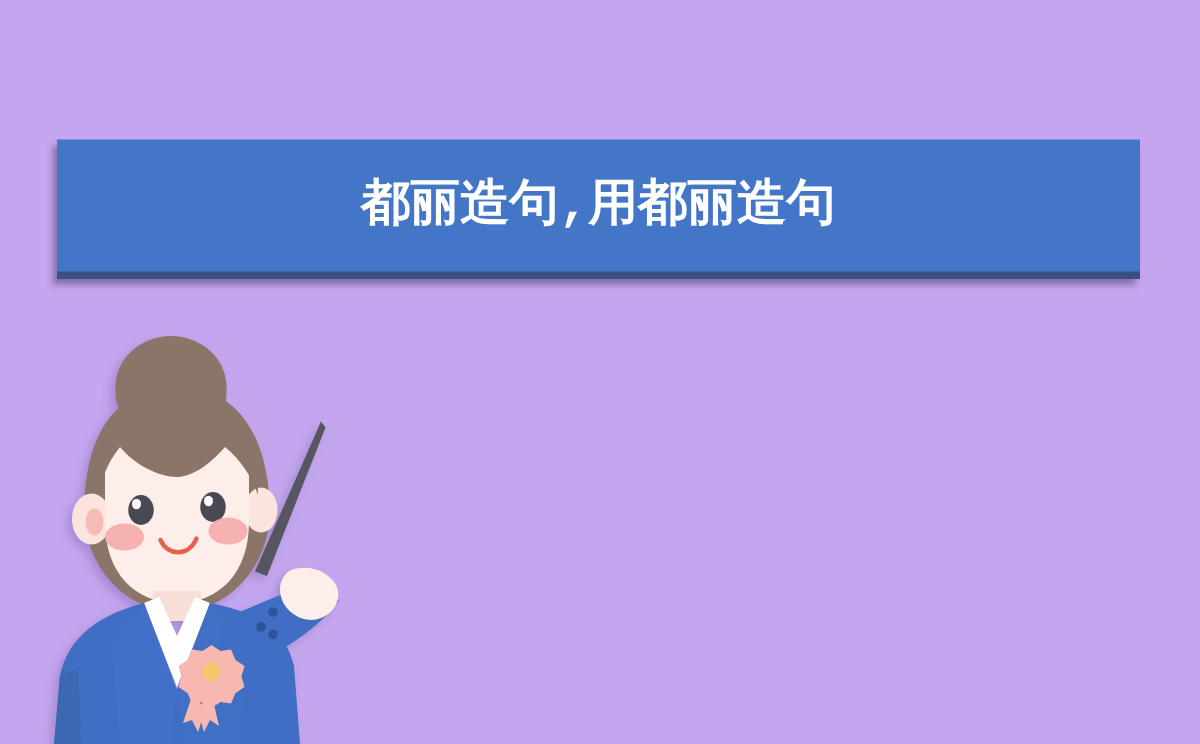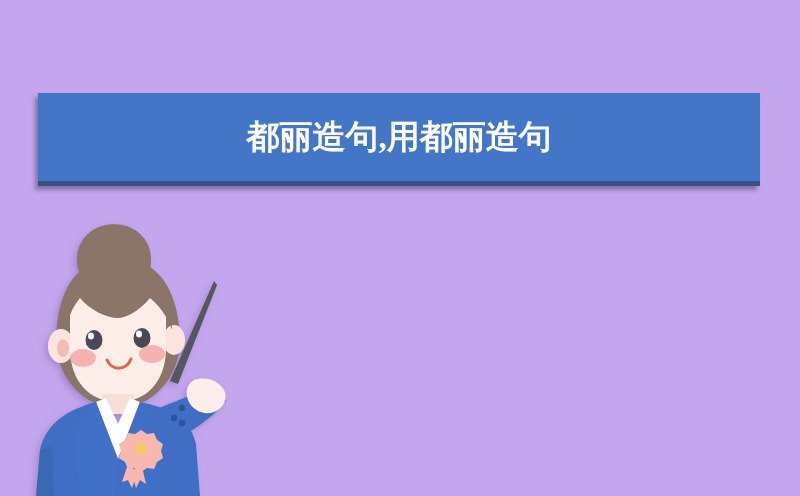--- a/index.html
+++ b/index.html
@@ -45,21 +45,21 @@
     opacity: .85;
   }
   #banner-title {
     color: #ffffff;
     font-size: 33px;
     font-weight: bold;
     letter-spacing: 0px;
     line-height: 1;
     margin-top: -4px;
     white-space: nowrap;
-    font-family: Liberation Serif, serif;
+    font-family: Liberation Mono, monospace;
   }
 
   
   #teacher-illustration {
     position: absolute;
     left: 18px;
     top: 218px;
     width: 240px;
     height: 278px;
   }

